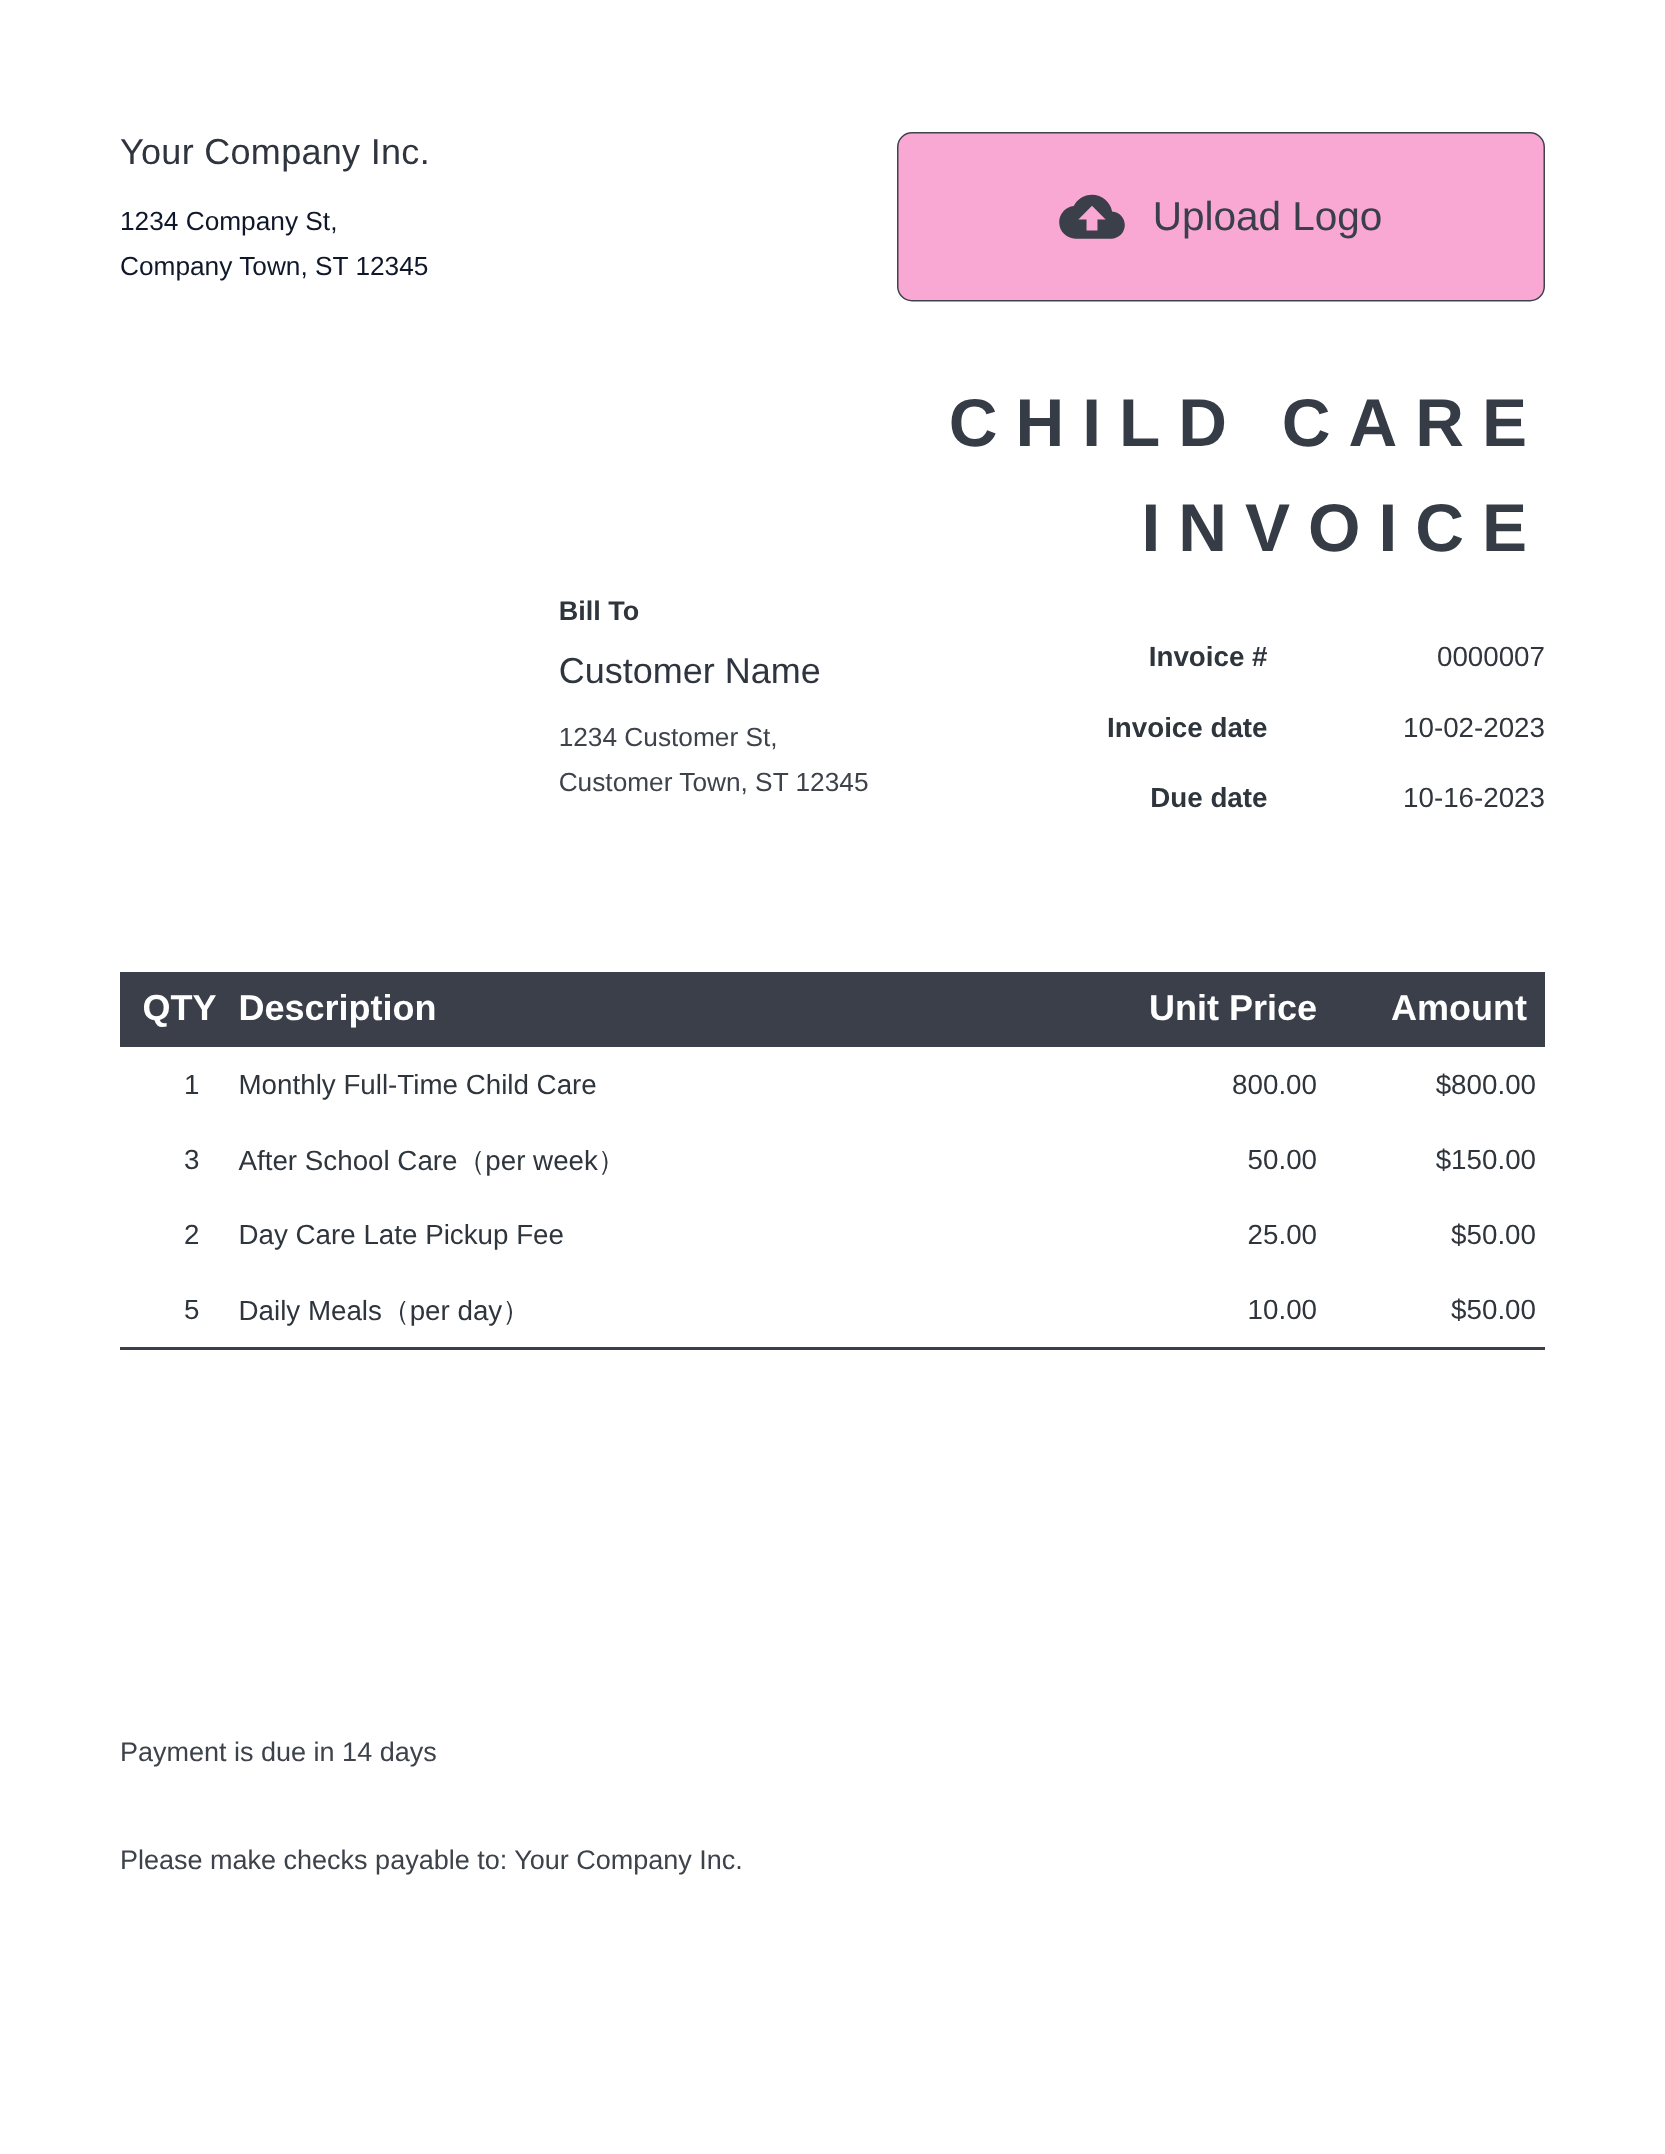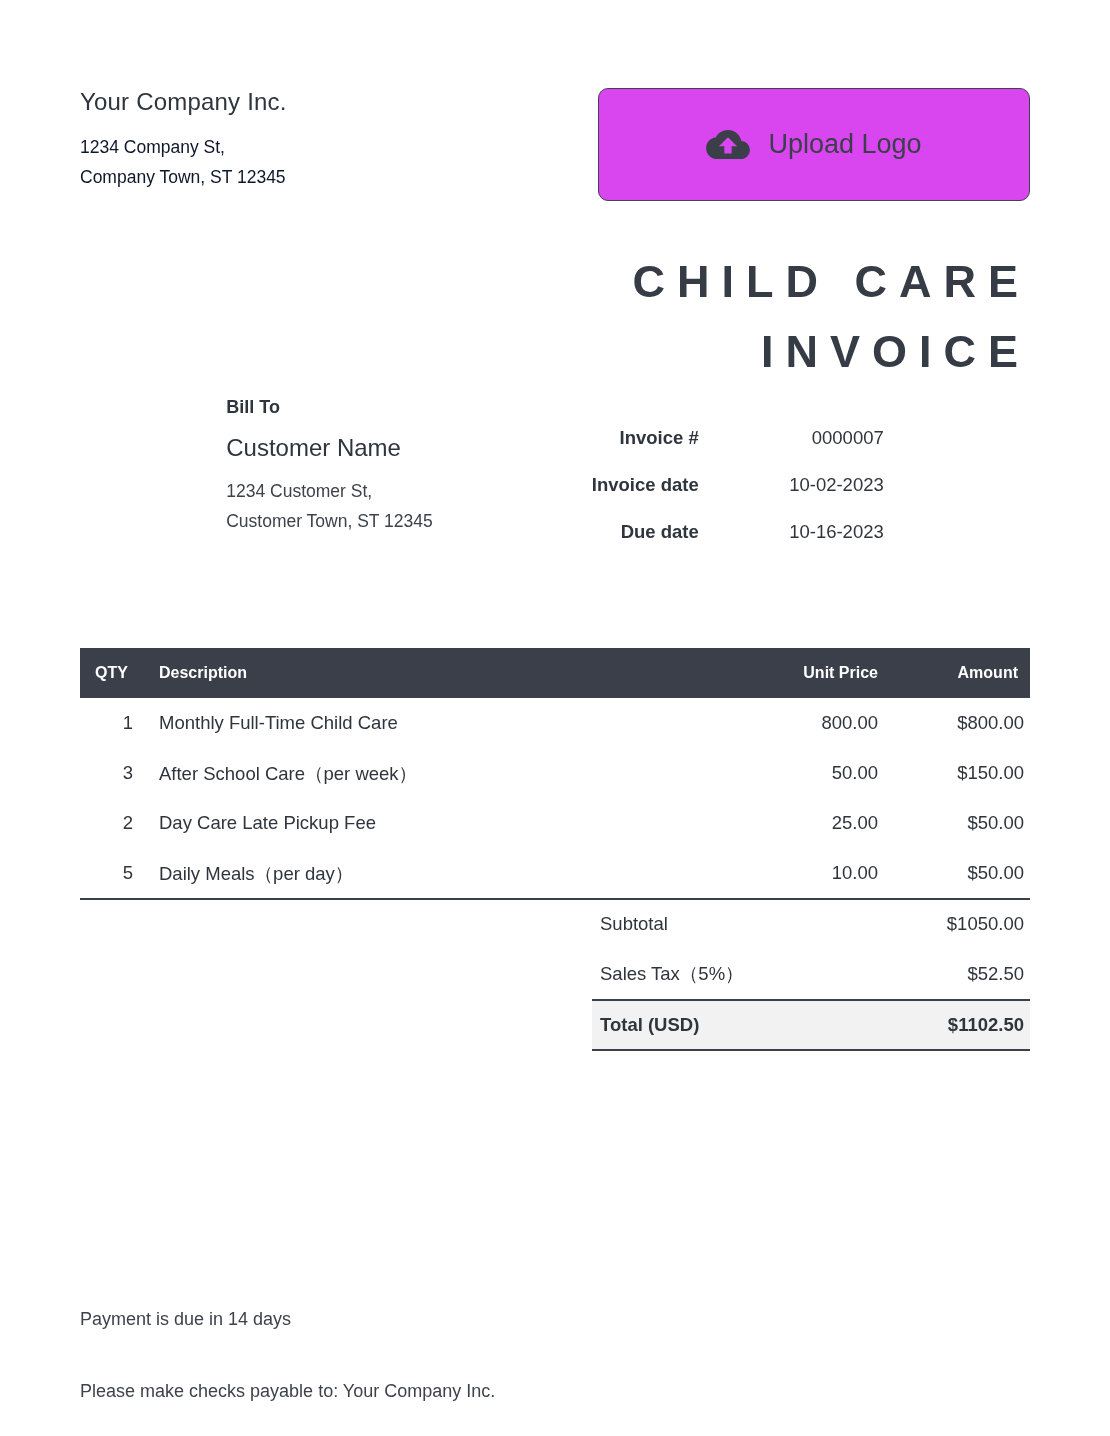--- a/index.html
+++ b/index.html
@@ -14,52 +14,52 @@
   .page { width:1110px; height:1240px; padding:88px 80px 0 80px; }
 
   
   .top-row { display:flex; justify-content:space-between; align-items:flex-start; }
   .company-name { font-size:24px; color:#2f353e; letter-spacing:.2px; }
   .company-address { margin-top:16px; font-size:17.5px; line-height:30px; color:#0f172a; }
 
   .upload-btn {
     width:432px; height:113px;
     border:1.6px solid #3e434d; border-radius:10px;
-    background:#d946ef;
+    background:#f9a8d4;
     display:flex; align-items:center; justify-content:center; gap:18px;
     font-family:"Liberation Sans", sans-serif;
     font-size:27px; color:#3a3f4a; cursor:pointer;
   }
   .upload-btn svg { width:44px; height:31px; display:block; }
 
   
   .title-block {
     margin-top:46px; text-align:right;
     font-size:45px; font-weight:800; letter-spacing:12px;
     line-height:70px; color:#363c46;
   }
 
   
-  .info-row { display:flex; justify-content:center; margin-top:10px;gap:13px; }
+  .info-row { display:flex; justify-content:flex-end; margin-top:10px;gap:13px; }
   .bill-label { font-size:18px; font-weight:700; color:#2f353d; }
   .bill-name { font-size:24px; margin-top:16px; color:#2f353e; }
   .bill-address { margin-top:14px; font-size:17.5px; line-height:30px; color:#3d424b; }
 
   .meta-block { width:438px; padding-top:30px; }
   .meta-row { display:flex; align-items:baseline; margin-bottom:25px; font-size:18.5px; }
   .meta-label { flex:1; text-align:right; font-weight:700; color:#2f353d; }
   .meta-value { width:185px; text-align:right; color:#30353e; }
 
   
   .items-table { margin-top:80px; }
   .items-header {
     display:grid; grid-template-columns:66px 1fr 160px 152px;
     background:#3a3f4a; color:#ffffff;
     height:50px; align-items:center;
-    font-size:16px; font-weight:700;
+    font-size:24px; font-weight:700;
   }
   .items-header .h-qty { padding-left:15px; }
   .items-header .h-desc { padding-left:13px; }
   .items-header .h-unit { text-align:right; }
   .items-header .h-amount { text-align:right; padding-right:12px; }
 
   .items-body { border-bottom:2.5px solid #3a3f4a; }
   .item-row {
     display:grid; grid-template-columns:66px 1fr 160px 152px;
     height:50px; align-items:center;
@@ -172,34 +172,20 @@
         <div class="c-amount">$50.00</div>
       </div>
       <div class="item-row">
         <div class="c-qty">5</div>
         <div class="c-desc">Daily Meals（per day）</div>
         <div class="c-unit">10.00</div>
         <div class="c-amount">$50.00</div>
       </div>
     </div>
 
-    <div class="totals">
-      <div class="total-row">
-        <div>Subtotal</div>
-        <div>$1050.00</div>
-      </div>
-      <div class="total-row">
-        <div>Sales Tax（5%）</div>
-        <div>$52.50</div>
-      </div>
-      <div class="total-row grand">
-        <div>Total (USD)</div>
-        <div>$1102.50</div>
-      </div>
-    </div>
   </div>
 
   <div class="terms">
     <div class="terms-line first">Payment is due in 14 days</div>
     <div class="terms-line">Please make checks payable to: Your Company Inc.</div>
   </div>
 
 </div>
 
 </body></html>

